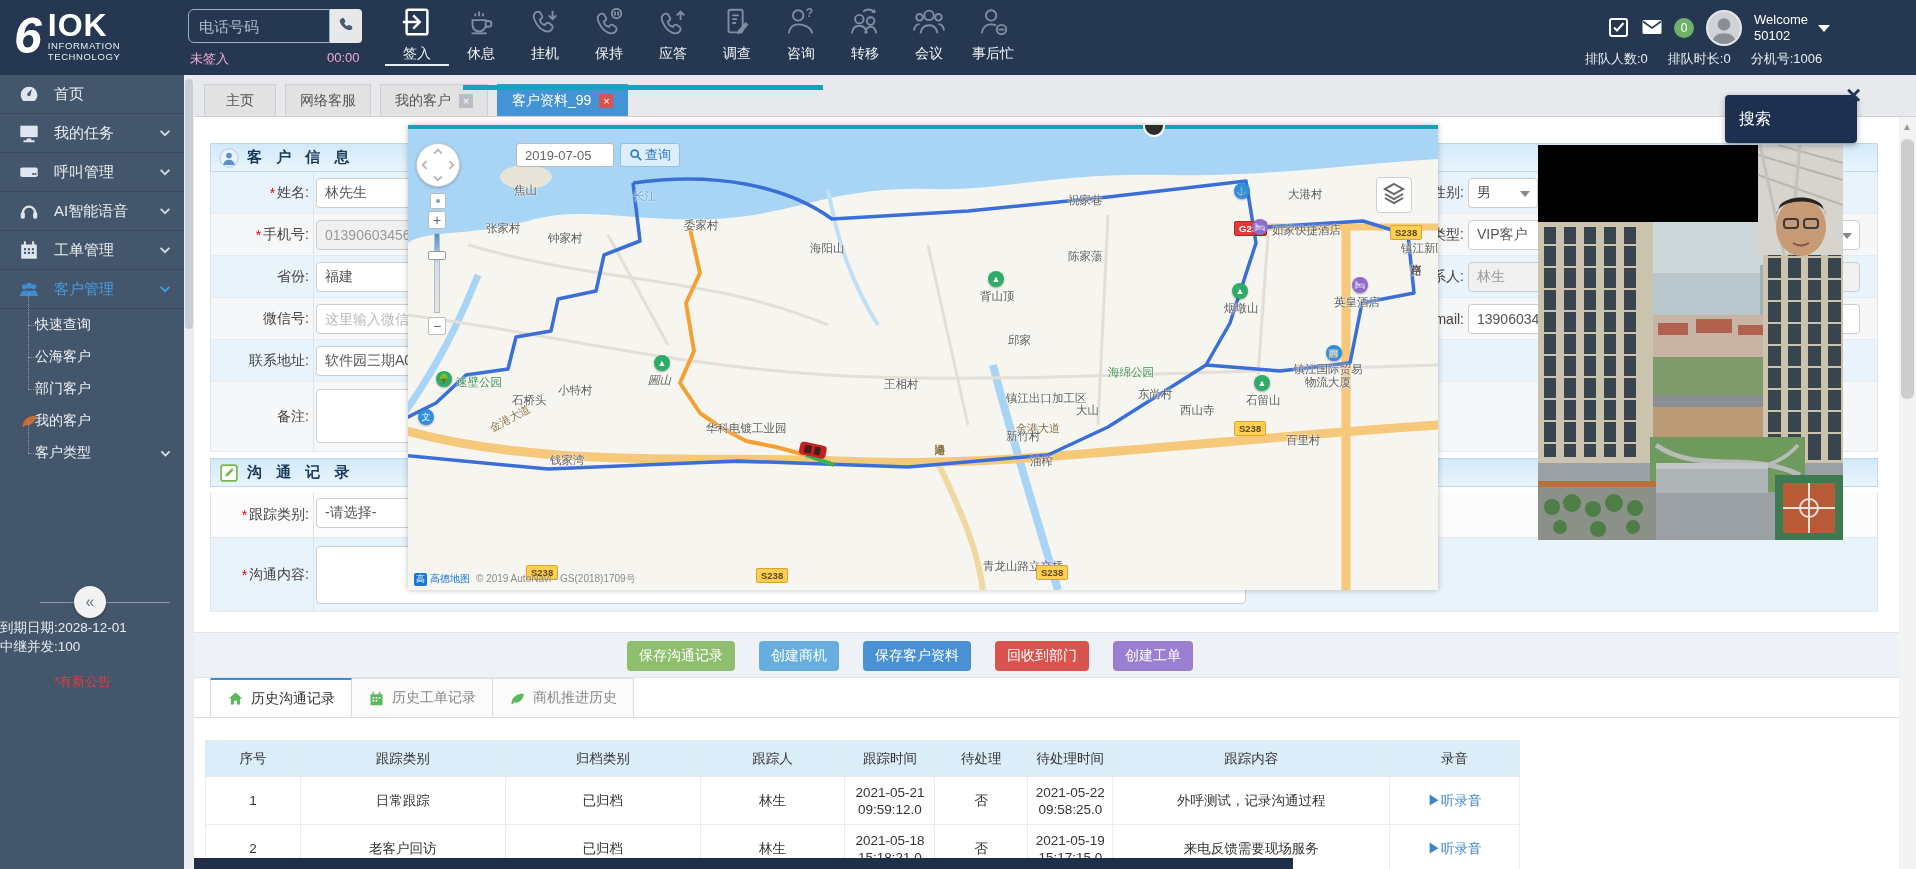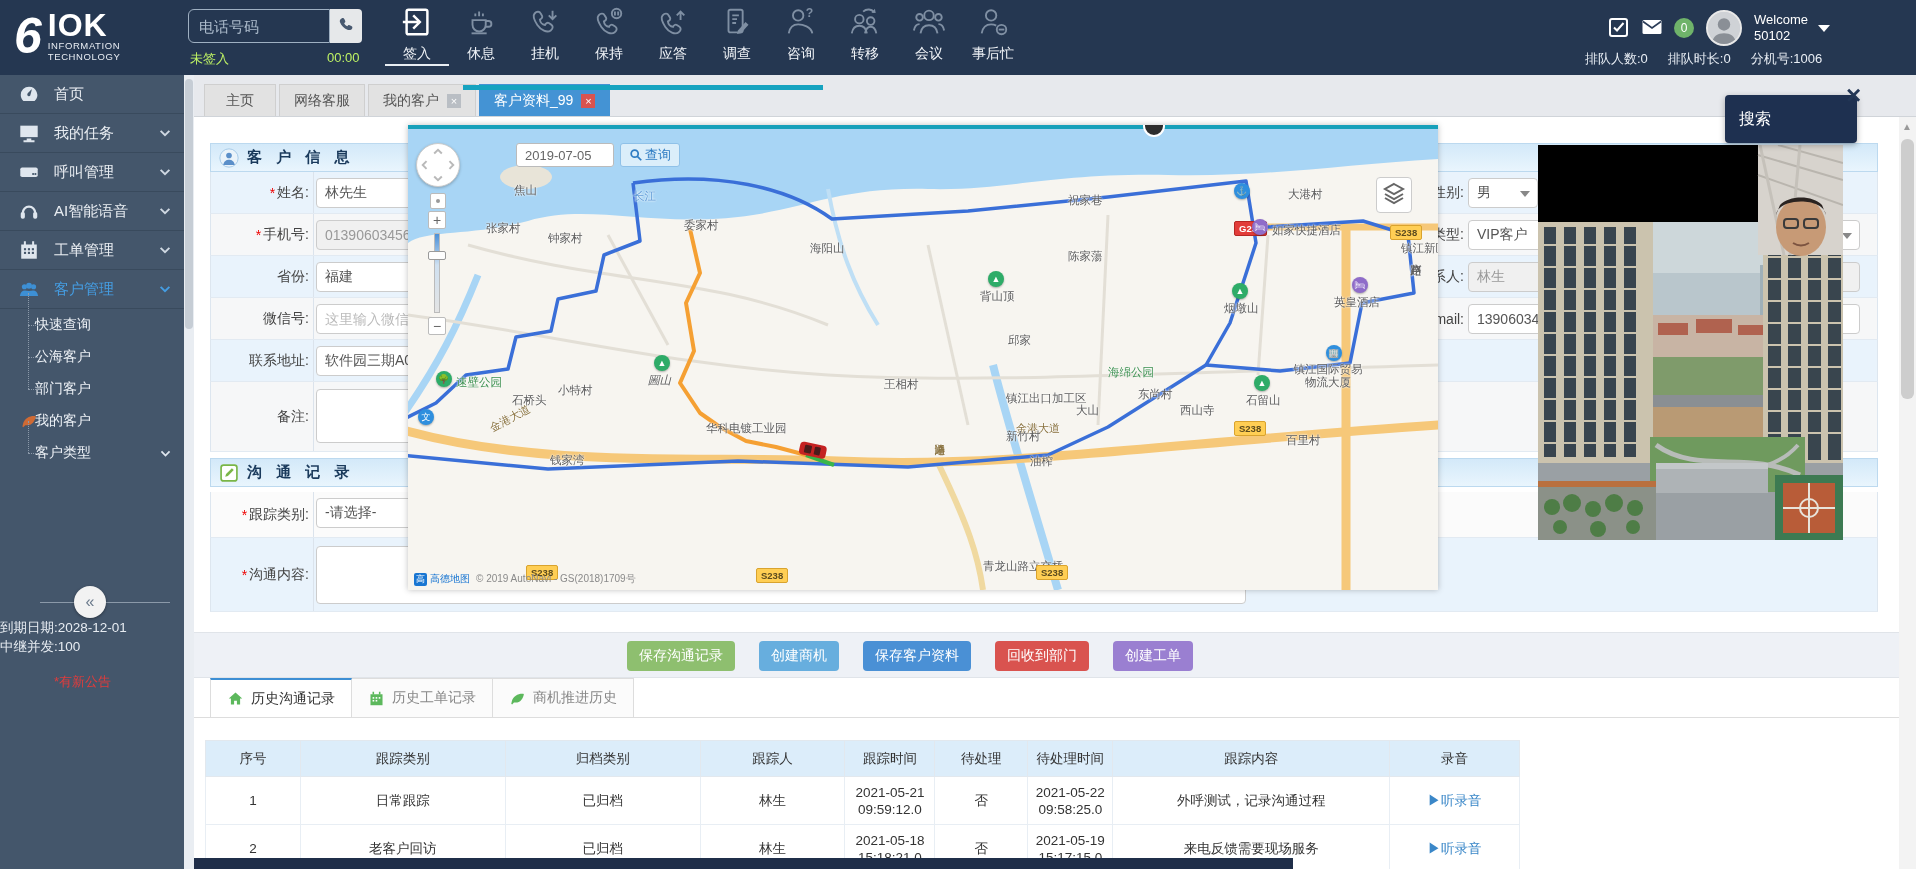--- a/index.html
+++ b/index.html
@@ -12,21 +12,21 @@
   #logo { position:absolute; left:14px; top:8px; display:flex; align-items:center; }
   #logo .mark { font-size:50px; font-weight:bold; color:#fff; font-style:italic; line-height:56px; }
   #logo .lt { margin-left:6px; }
   #logo .lt .t1 { font-size:32px; font-weight:bold; letter-spacing:1px; line-height:30px; }
   #logo .lt .t2 { font-size:9.5px; letter-spacing:.6px; color:#e8edf3; line-height:11px; }
   #phonebox { position:absolute; left:188px; top:9px; display:flex; }
   #phone-input { width:142px; height:34px; background:transparent; border:1px solid #9fb0c2; border-radius:6px 0 0 6px; color:#dfe6ee; font-size:15px; padding:0 10px; outline:none; }
   #phone-input::placeholder { color:#aebdcd; }
   #dial-btn { width:32px; height:34px; background:#e6e8ea; border:none; border-radius:0 4px 4px 0; cursor:pointer; color:#47586f; }
   #dial-btn svg { width:18px; height:18px; }
-  .hdr-sub { position:absolute; top:50px; font-size:13px; color:#bef264; }
+  .hdr-sub { position:absolute; top:50px; font-size:13px; color:#f9a8d4; }
   #toolbar { position:absolute; left:385px; top:4px; display:flex; }
   .titem { width:64px; text-align:center; cursor:pointer; }
   .ticon { display:inline-block; width:36px; height:38px; color:#7f8fa3; }
   .titem.active .ticon { color:#ffffff; }
   .ticon svg { width:34px; height:36px; }
   .tlabel { display:block; font-size:14px; color:#f2f5f9; margin-top:1px; }
   .titem.active .tlabel { border-bottom:2px solid #e8edf3; padding-bottom:1px; }
   #hdr-right { position:absolute; left:1606px; top:10px; display:flex; align-items:center; }
   .hicon-btn { width:26px; height:26px; color:#fff; margin-right:8px; cursor:pointer; }
   .hicon-btn svg { width:24px; height:24px; }
@@ -59,21 +59,21 @@
   #collapse-line { position:absolute; left:40px; top:527px; width:130px; border-top:1px solid #8b99a9; }
   #collapse-btn { position:absolute; left:74px; top:511px; width:32px; height:32px; border-radius:50%; background:#f2f2f2; color:#6b7a8c; font-size:16px; display:flex; align-items:center; justify-content:center; cursor:pointer; box-shadow:0 1px 3px rgba(0,0,0,.4); }
   #side-footer { position:absolute; left:0; top:543px; width:184px; color:#e6ebf1; font-size:13.5px; line-height:19px; }
   #side-footer .notice { color:#e03c3c; margin-top:16px; padding-left:54px; font-size:13px; }
   #sidebar-scroll { position:absolute; left:184px; top:75px; width:10px; height:794px; background:#e9edf2; z-index:8; }
   #sidebar-scroll .thumb { position:absolute; left:1px; top:4px; width:8px; height:250px; background:#c6cdd5; border-radius:4px; }
 
   
   #main { position:absolute; left:194px; top:75px; width:1722px; height:794px; background:#fff; }
   #tabstrip { position:absolute; left:0; top:0; width:1722px; height:42px; background:#e7e9ed; border-bottom:1px solid #d0d4d9; display:flex; align-items:flex-end; padding-left:10px; }
-  .tab { height:32px; min-width:72px; padding:0 14px; background:#e2e2e2; border:1px solid #cfcfcf; border-bottom:none; margin-right:3px; display:flex; align-items:center; justify-content:center; font-size:14px; color:#555; cursor:pointer; position:relative; }
+  .tab { height:32px; min-width:72px; padding:0 14px; background:#e2e2e2; border:1px solid #cfcfcf; border-bottom:none; margin-right:9px; display:flex; align-items:center; justify-content:center; font-size:14px; color:#555; cursor:pointer; position:relative; }
   .tab.active { background:#4493d4; color:#fff; border-color:#4493d4; }
   .tclose { margin-left:8px; width:14px; height:14px; background:#b9bec4; color:#fff; font-size:11px; line-height:14px; text-align:center; cursor:pointer; }
   .tclose::before { content:"×"; }
   .tab.active .tclose { background:#d9534f; }
 
   
   #form-wrap { position:absolute; left:16px; top:68px; width:1668px; }
   .sec-hdr { height:29px; background:linear-gradient(#d3e9f9,#e9f5fd); border:1px solid #bcd9ef; display:flex; align-items:center; padding-left:8px; font-size:15px; font-weight:bold; color:#1a3a5c; letter-spacing:5px; }
   .sec-hdr .shicon { width:20px; height:20px; margin-right:8px; }
   .sec-hdr .shicon svg { width:20px; height:20px; }

